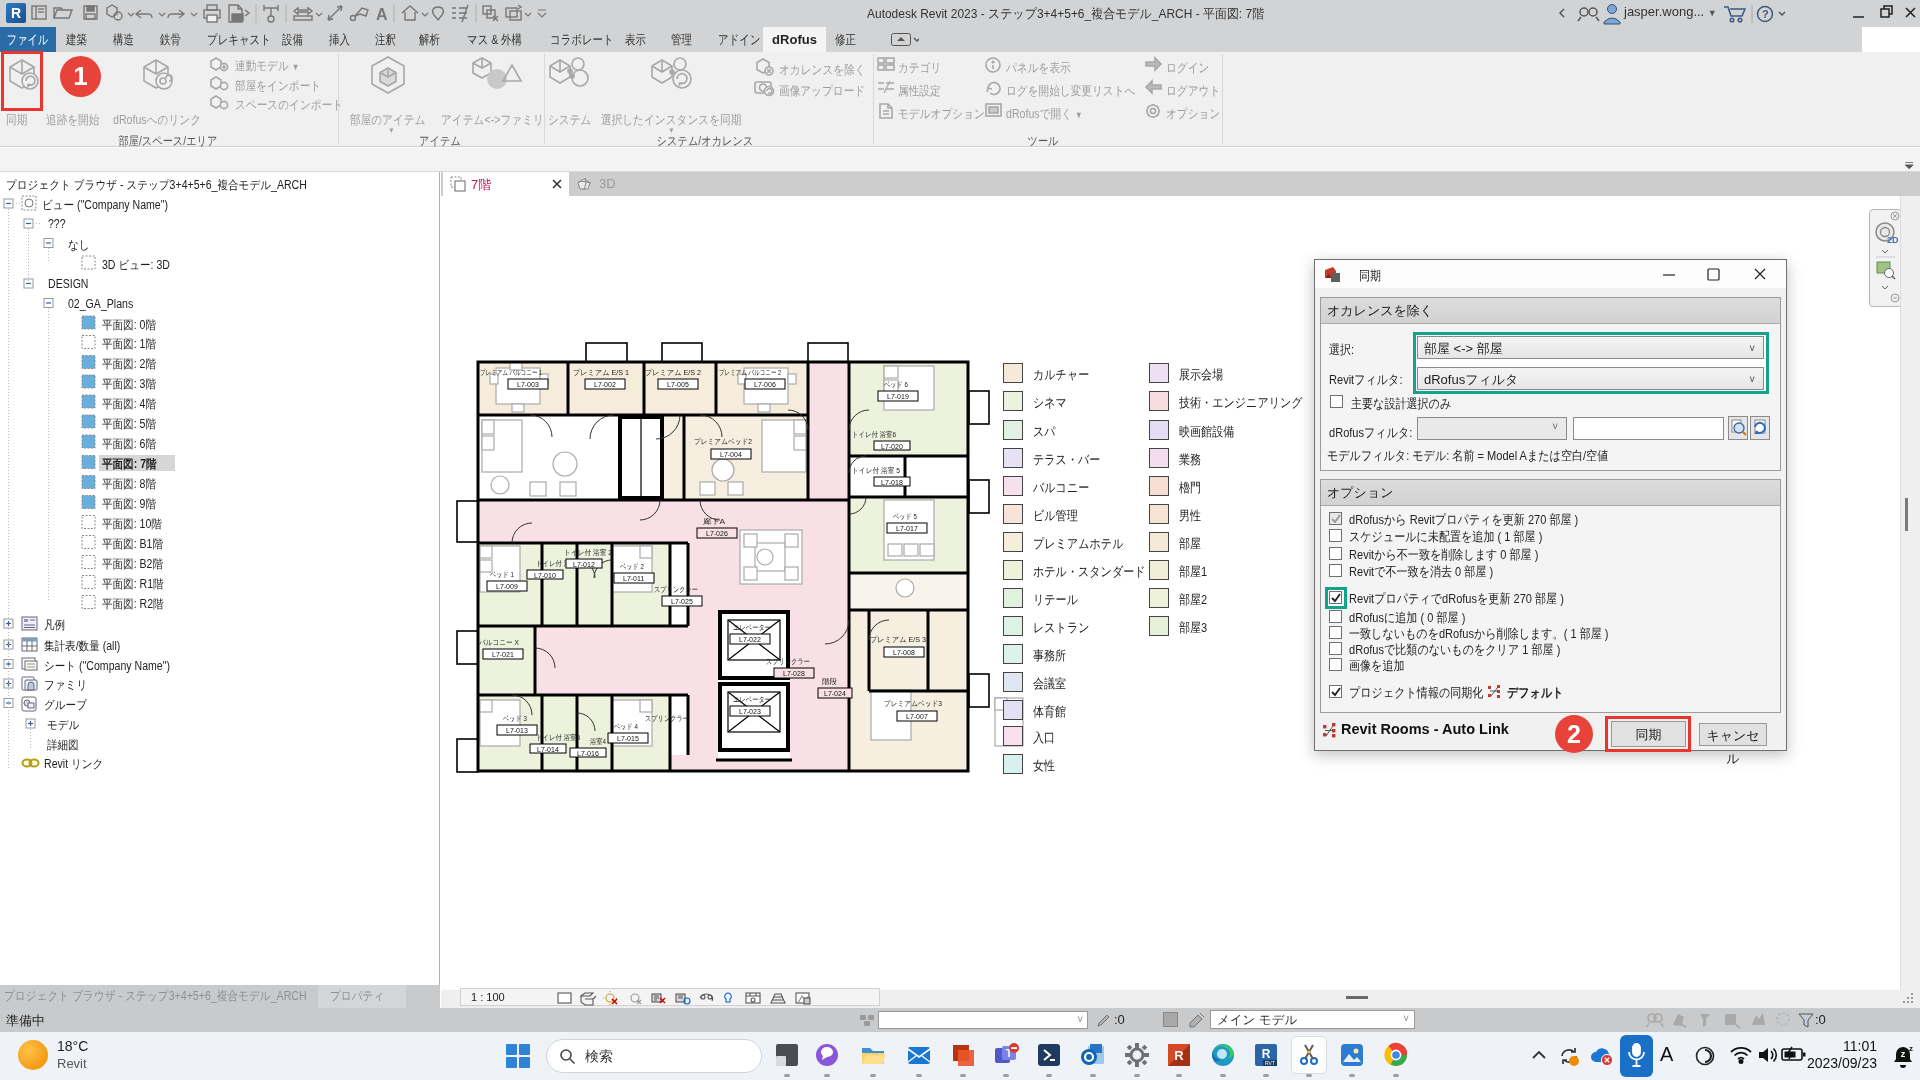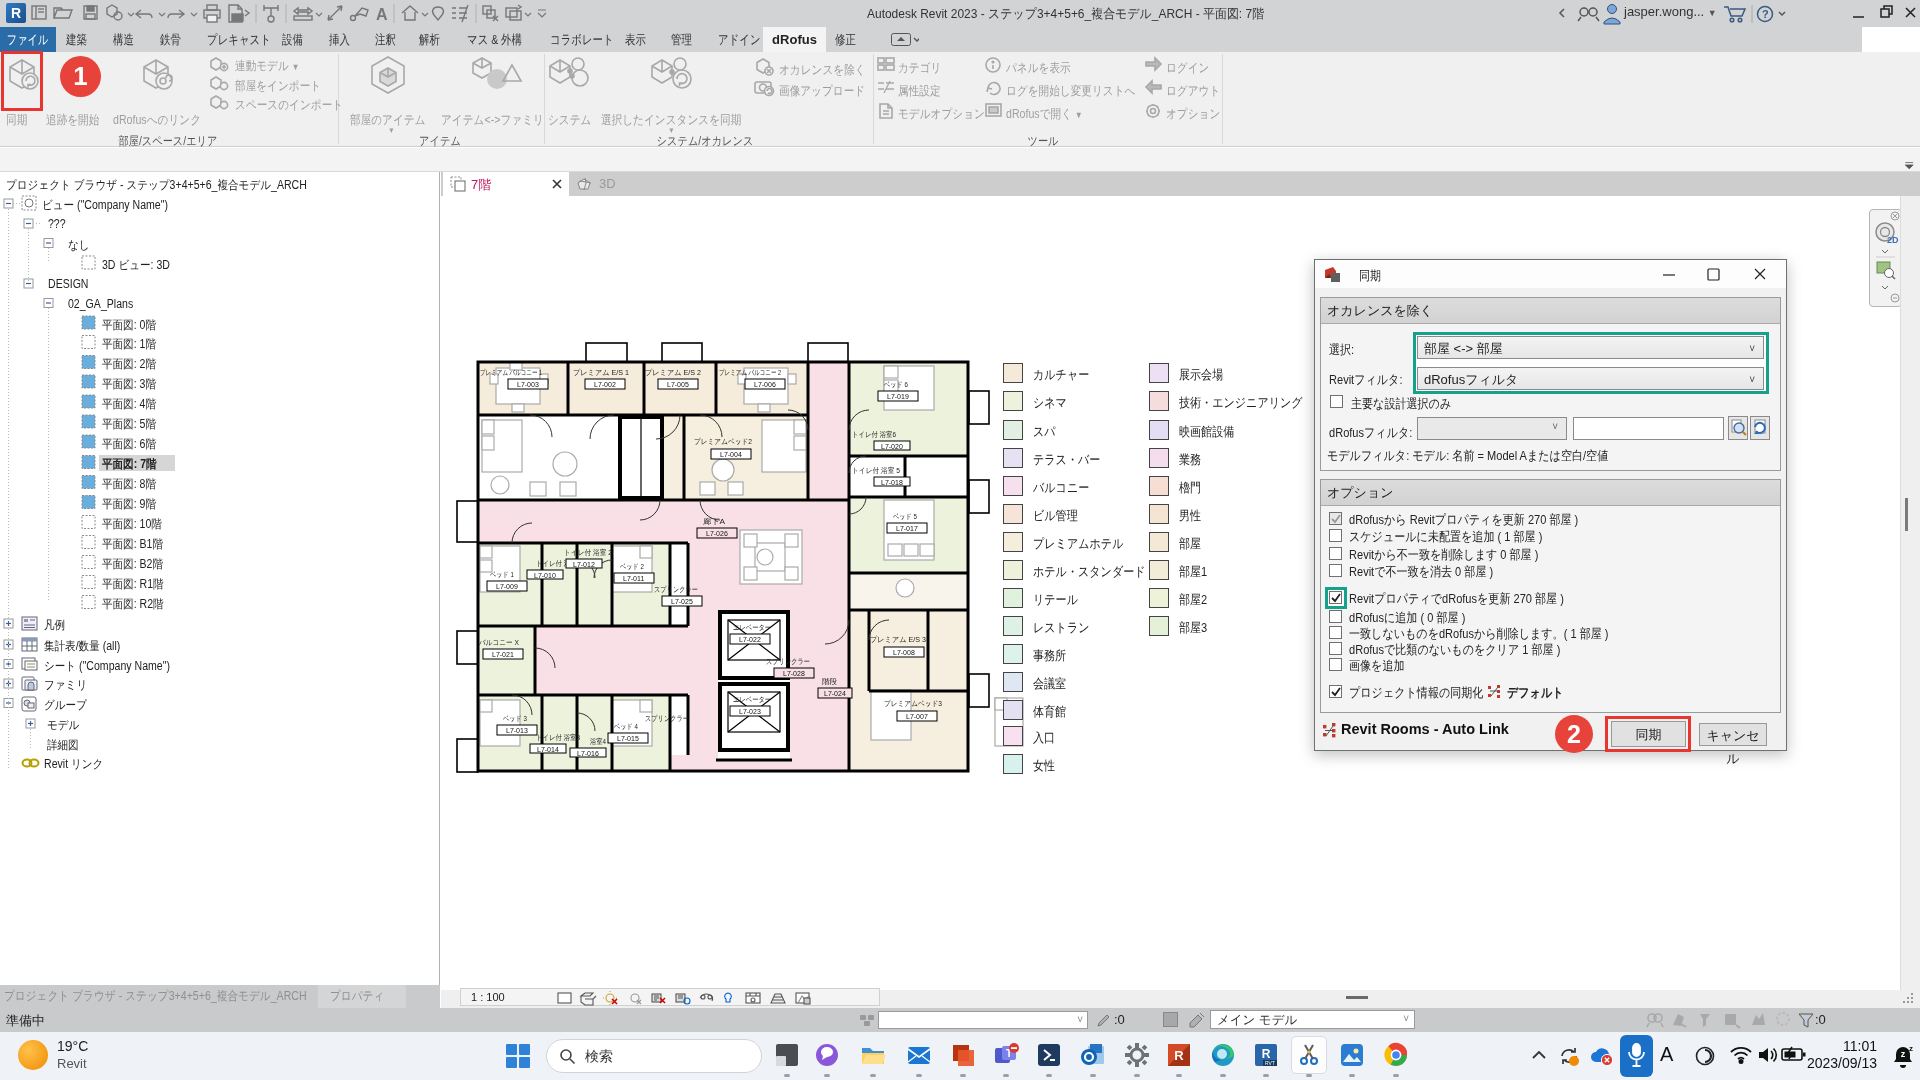--- a/index.html
+++ b/index.html
@@ -1077,21 +1077,21 @@
           <circle cx="8" cy="8" r="6" fill="none" stroke="#b9b9b9" stroke-width="2" stroke-dasharray="2.5 2"></circle>
         </g>
       <g transform="translate(152,0)">
           <path d="M2 3 h14 l-5 6 v7 l-4 -2 v-5 Z" fill="#c3cdd9" stroke="#555"></path>
         </g>
     </svg>
     <div class="abs" style="left:1815px;top:4px;">:0</div>
   </div>
   <div id="taskbar" class="abs">
     <div class="abs" style="left:18px;top:8px;width:30px;height:30px;border-radius:50%;background:radial-gradient(circle at 35% 35%,#ffc24a,#f08a00);"></div>
-    <div class="abs" style="left:57px;top:6px;font-size:14px;color:#222;">19°C</div>
+    <div class="abs" style="left:57px;top:6px;font-size:14px;color:#222;">18°C</div>
     <div class="abs" style="left:57px;top:24px;font-size:13px;color:#555;">Revit</div>
 
     <svg class="abs" style="left:505px;top:11px;width:26px;height:26px" viewBox="0 0 26 26">
         <g fill="#2f83d6">
           <rect x="1" y="1" width="11" height="11" rx="1"></rect>
           <rect x="14" y="1" width="11" height="11" rx="1"></rect>
           <rect x="1" y="14" width="11" height="11" rx="1"></rect>
           <rect x="14" y="14" width="11" height="11" rx="1"></rect>
         </g>
       </svg>
@@ -1241,21 +1241,21 @@
         <path d="M2 7 h4 l5 -4 v14 l-5 -4 H2 Z" fill="#111"></path>
         <path d="M14 6 a5.5 5.5 0 0 1 0 8 M16.5 3.5 a9 9 0 0 1 0 13" fill="none" stroke="#111" stroke-width="1.6"></path>
       </svg>
     <svg class="abs" style="left:1781px;top:14px;width:26px;height:17px" viewBox="0 0 26 17">
         <rect x="1" y="3" width="20" height="11" rx="2" fill="none" stroke="#111" stroke-width="1.6"></rect>
         <rect x="22" y="6.5" width="2.5" height="4" fill="#111"></rect>
         <rect x="3.5" y="5.5" width="11" height="6" fill="#111"></rect>
         <path d="M11 1 l-4 6 h4 l-3 6" stroke="#111" stroke-width="1.6" fill="none"></path>
       </svg>
     <div class="abs" style="left:1803px;top:6px;width:74px;height:17px;font-size:14px;color:#111;text-align:right;">11:01</div>
-    <div class="abs" style="left:1803px;top:23px;width:74px;height:17px;font-size:14px;color:#111;text-align:right;">2023/09/13</div>
+    <div class="abs" style="left:1803px;top:23px;width:74px;height:17px;font-size:14px;color:#111;text-align:right;">2023/09/23</div>
     <svg class="abs" style="left:1892px;top:13px;width:22px;height:24px" viewBox="0 0 22 24">
         <path d="M11 2 a7 7 0 0 1 7 7 v5 l2 3 H2 l2 -3 v-5 a7 7 0 0 1 7 -7 Z" fill="#111"></path>
         <path d="M8 20 a3 3 0 0 0 6 0" fill="#111"></path>
         <text x="11" y="12" font-size="9px" fill="#fff" text-anchor="middle" font-weight="bold">z</text>
         <text x="17" y="6" font-size="8px" fill="#111" font-weight="bold">z</text>
       </svg>
   </div>
 </div>
 
 </body></html>

